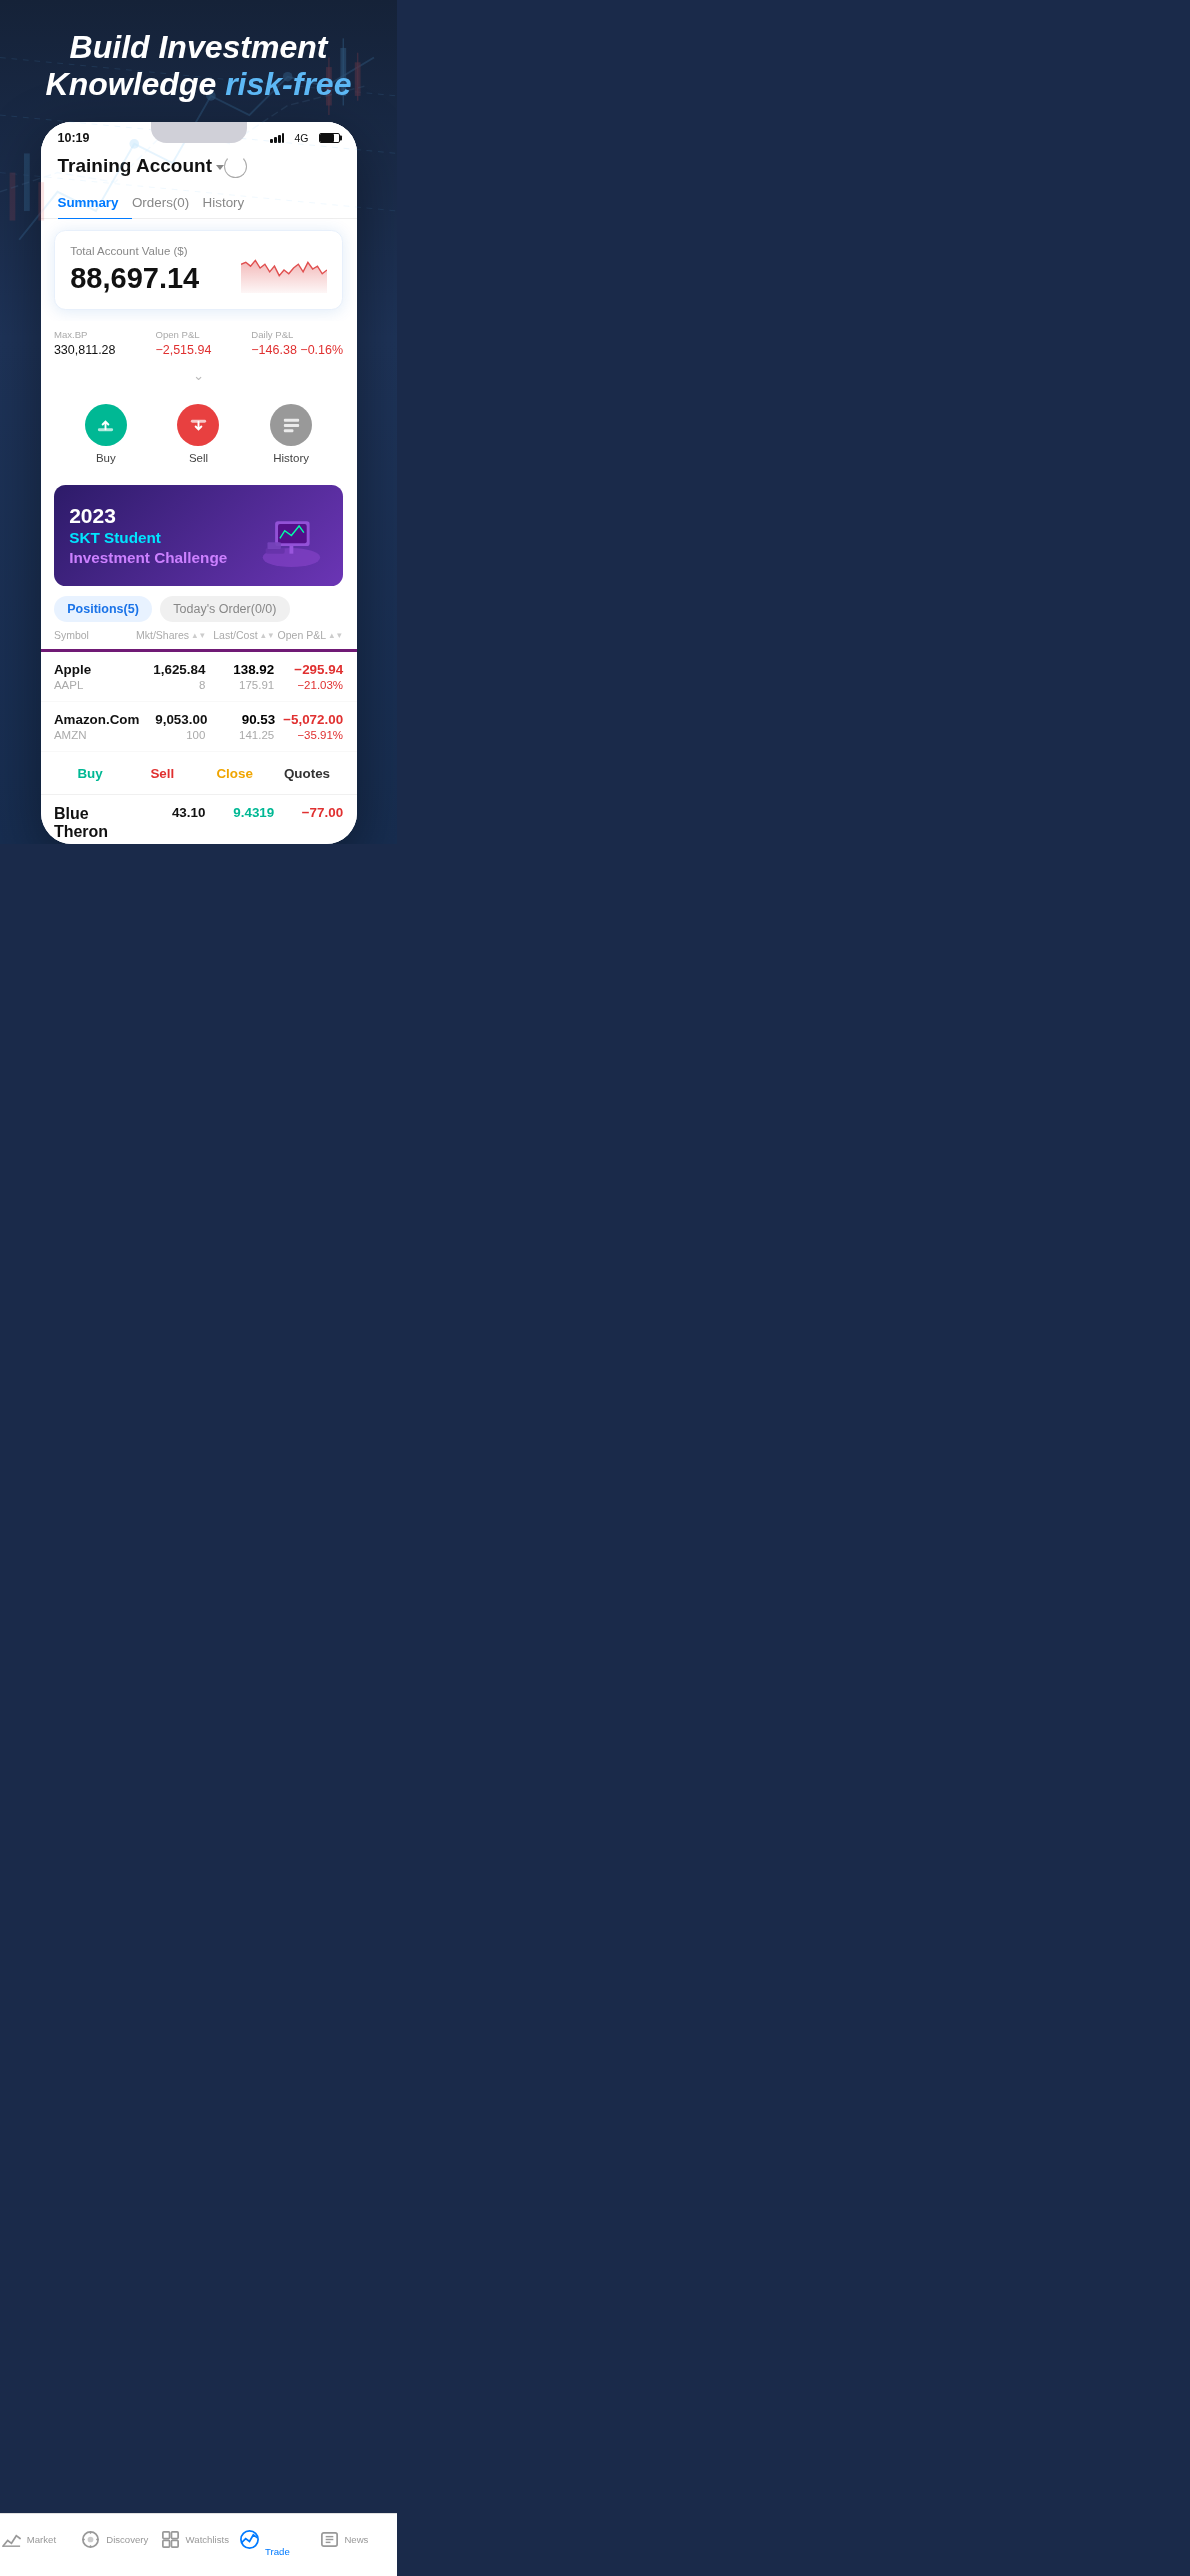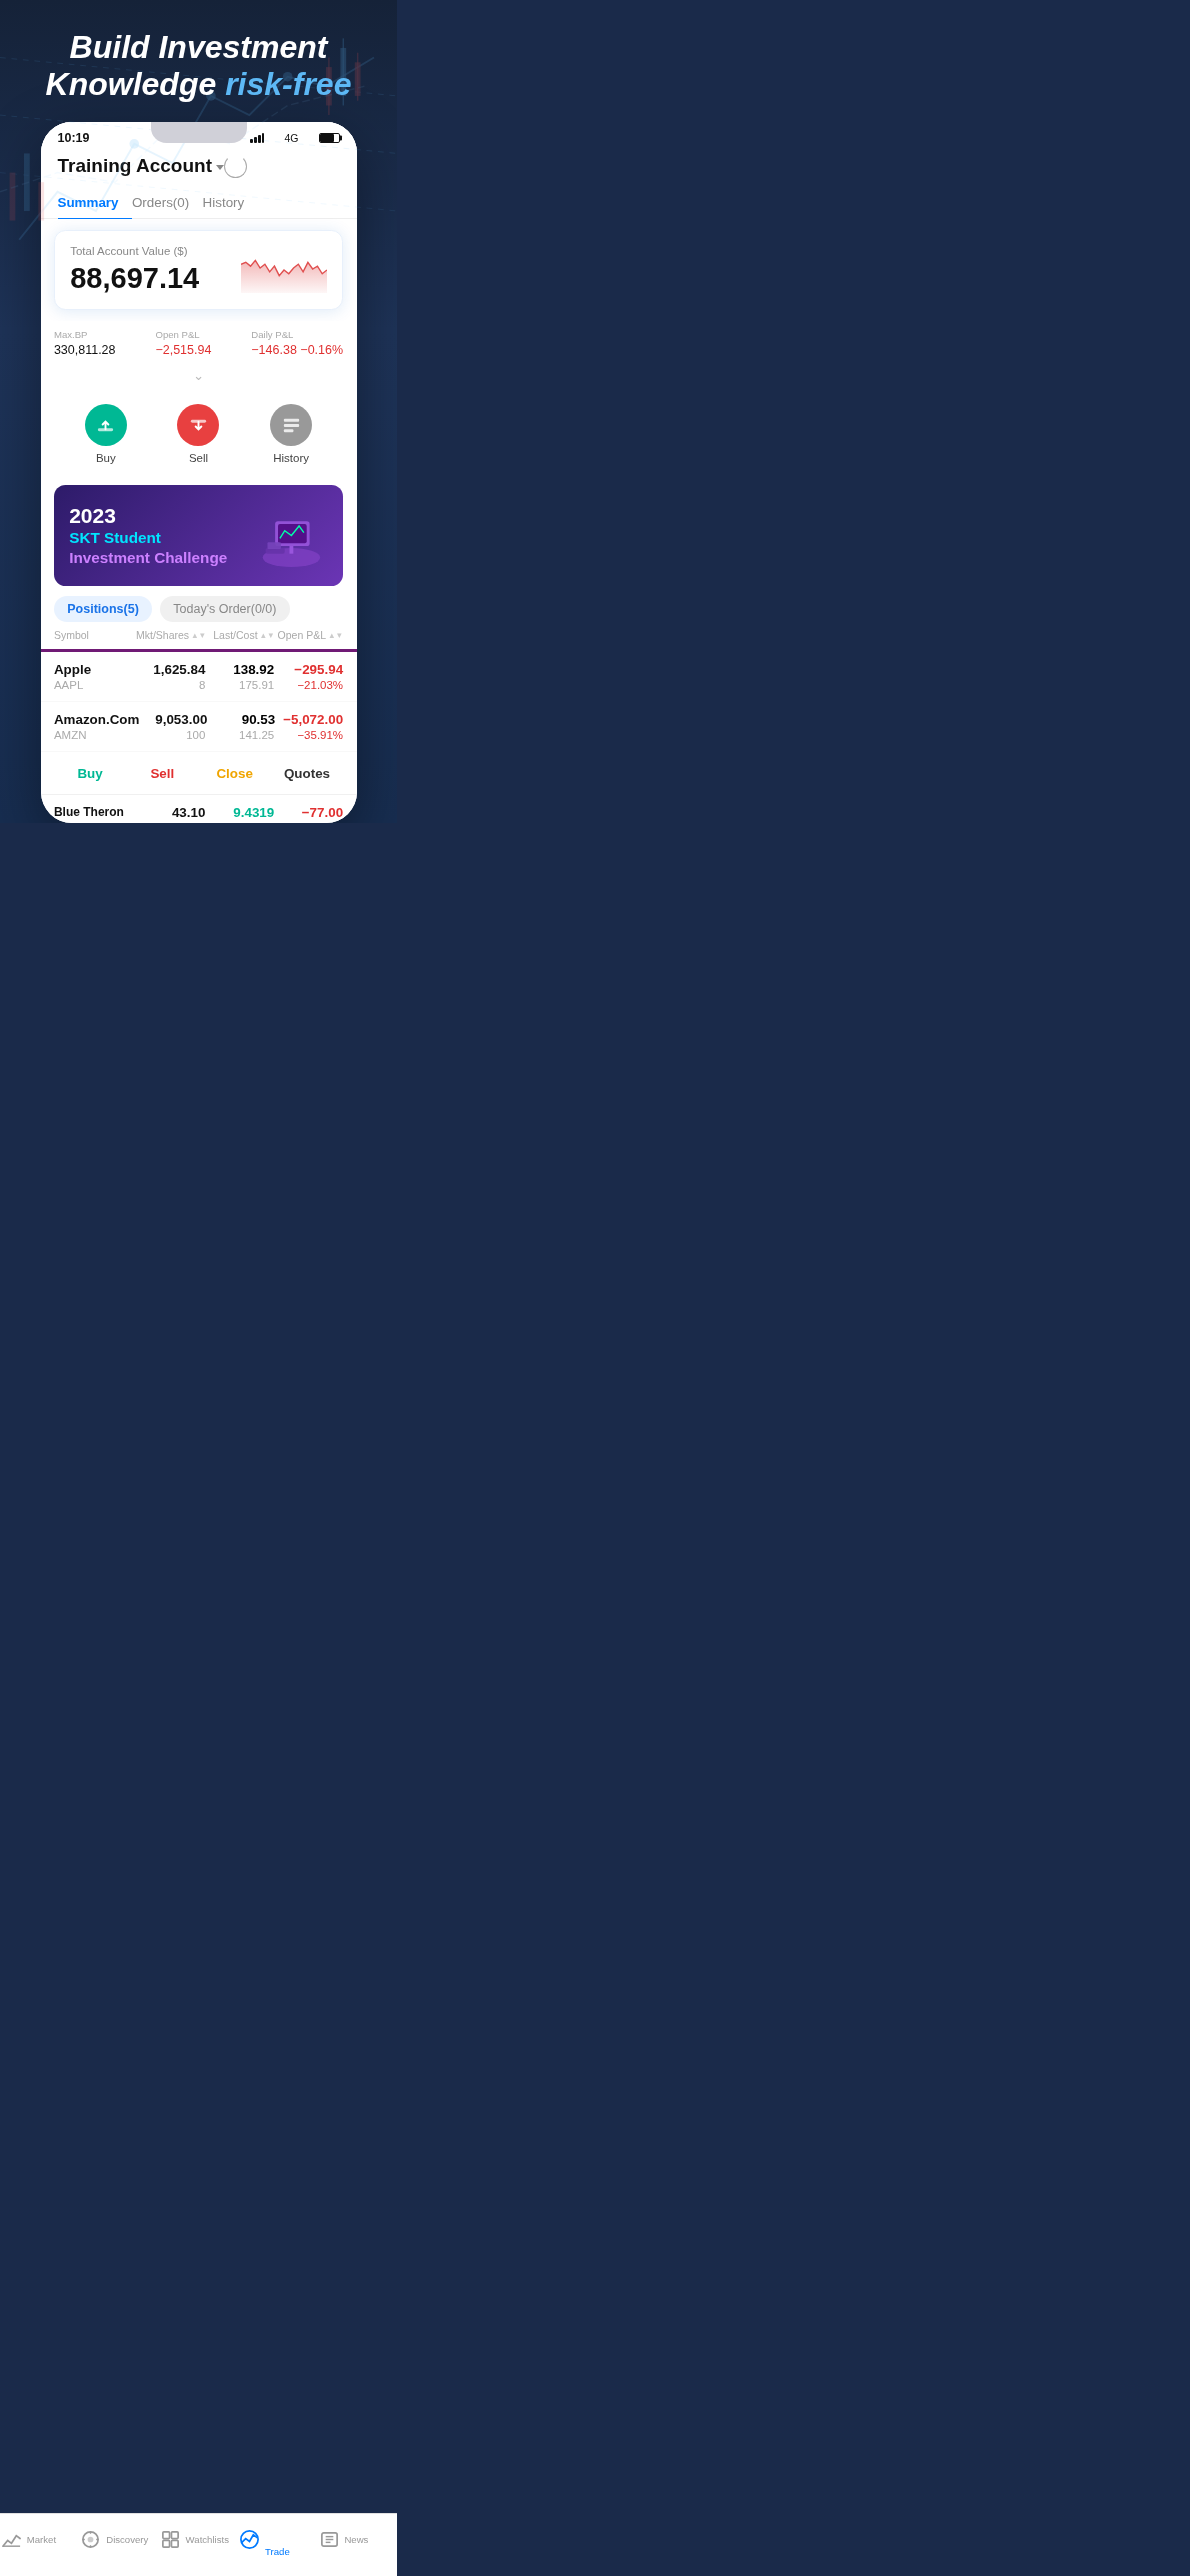--- a/index.html
+++ b/index.html
@@ -60,21 +60,21 @@
       background: white;
     }
     .status-time {
       font-size: 12.5px;
       font-weight: 600;
       color: #111;
     }
     .status-icons {
       display: flex;
       align-items: center;
-      gap: 20px;
+      gap: 10px;
       font-size: 10.5px;
       color: #111;
     }
     .signal-bars {
       display: flex;
       align-items: flex-end;
       gap: 1px;
       height: 9.6px;
     }
     .signal-bar {
@@ -359,21 +359,21 @@
     .row-action.buy { color: #00b894; }
     .row-action.sell { color: #e03030; }
     .row-action.close { color: #f0a500; }
     .row-action.quotes { color: #333; }
 
     
     .stock-row-partial {
       padding: 9.6px 13.4px 3.8px;
       display: flex;
     }
-    .partial-name { flex: 1.2; font-size: 12px; font-weight: 600; color: #111; }
+    .partial-name { flex: 1.2; font-size: 16px; font-weight: 600; color: #111; }
     .partial-val { flex: 1; text-align: right; font-size: 13.4px; font-weight: 600; color: #111; }
     .partial-last { flex: 1; text-align: right; font-size: 13.4px; color: #00b894; font-weight: 600; }
     .partial-pnl { flex: 1; text-align: right; font-size: 13.4px; color: #e03030; font-weight: 600; }
 
     
     .bottom-nav {
       position: fixed;
       bottom: 0;
       left: 0;
       width: 397px;

